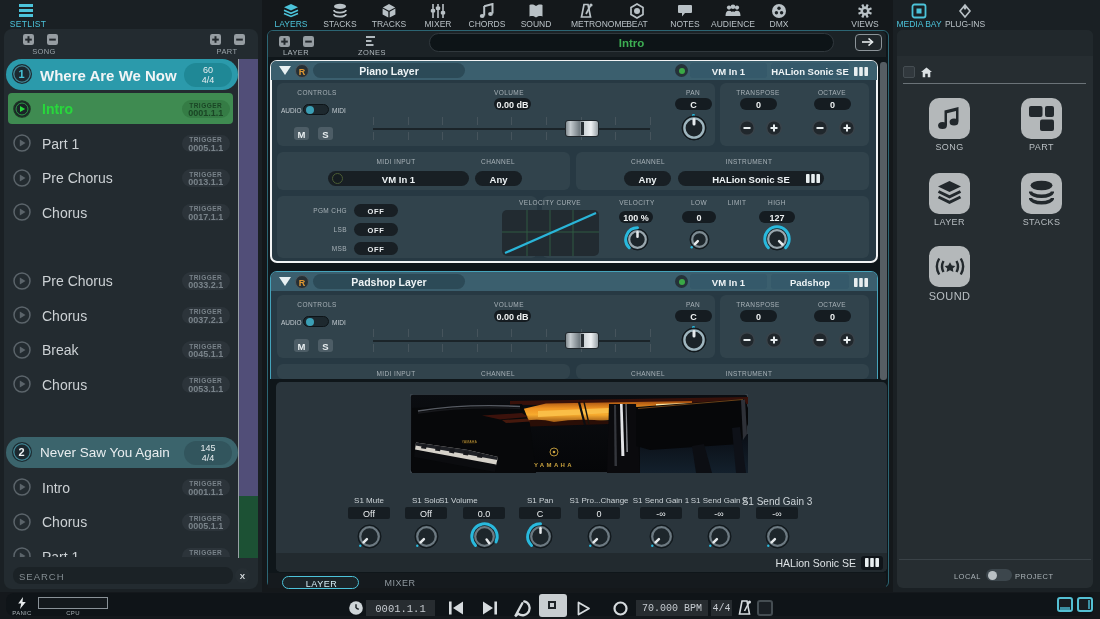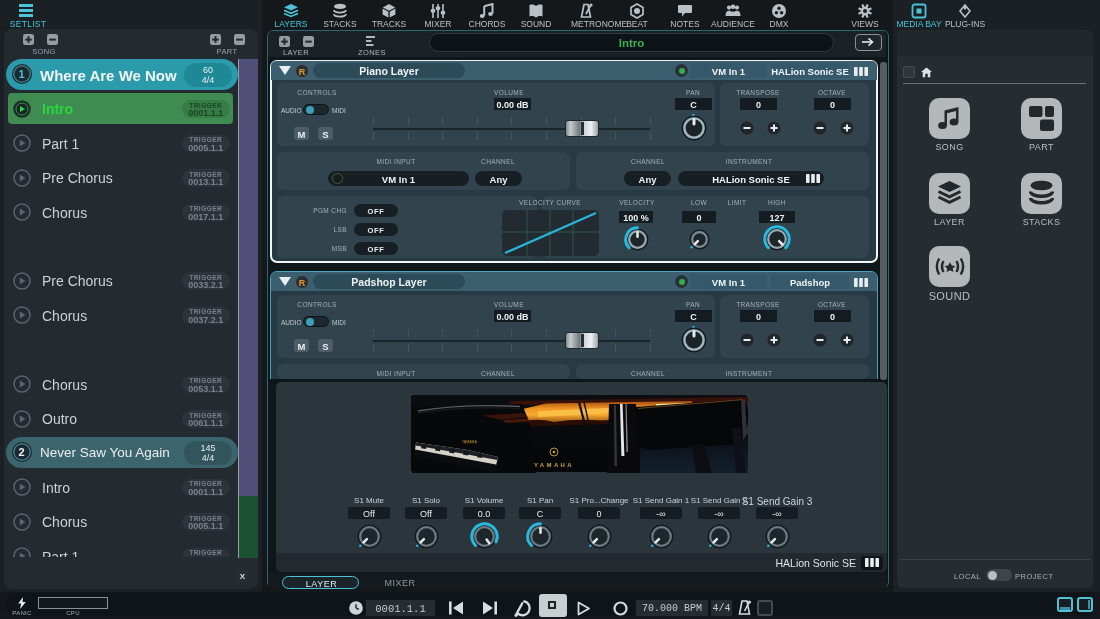--- a/index.html
+++ b/index.html
@@ -1,16 +1,16 @@
 <!DOCTYPE html>
 <html><head><meta charset="utf-8"><style>
 *{margin:0;padding:0;box-sizing:border-box;font-family:"Liberation Sans",sans-serif;}
 html,body{width:1100px;height:619px;overflow:hidden;background:#14181b;}
 #page{position:absolute;left:0;top:0;width:1100px;height:619px;background:#14181b;}
-.vbox{background:#151c21;border-radius:0;color:#eef1f2;font-weight:bold;font-size:9px;text-align:center;}
+.vbox{background:#151c21;border-radius:6px;color:#eef1f2;font-weight:bold;font-size:9px;text-align:center;}
 .sect{background:#31434c;border-radius:6px;}
 .mono{font-family:"Liberation Mono",monospace;}
 </style></head><body>
 <div id="page">
 
 <div style="position:absolute;left:0px;top:0px;width:262px;height:592px;background:#1a2024;">
 <svg style="position:absolute;left:19px;top:4px" width="14" height="13" viewBox="0 0 14 13">
         <rect x="0" y="0" width="14" height="3" fill="#4cc3da"></rect>
         <rect x="0" y="5" width="14" height="3" fill="#4cc3da"></rect>
         <rect x="0" y="10" width="14" height="3" fill="#4cc3da"></rect>
@@ -109,42 +109,42 @@
 <svg style="position:absolute;left:4.5px;top:6.5px" width="18" height="18" viewBox="0 0 18 18">
             <circle cx="9" cy="9" r="8" fill="none" stroke="#5b646a" stroke-width="1.5"></circle>
             <path d="M6.8 5.5 L12.5 9 L6.8 12.5 Z" fill="#5b646a"></path>
           </svg>
 <div style="position:absolute;left:34px;top:8px;width:140px;font-size:14px;color:#ccd1d4;white-space:nowrap;">Chorus</div>
 <div style="position:absolute;left:174px;top:7px;width:47.5px;height:17.5px;background:#2c343a;border-radius:9px;">
 <div style="position:absolute;left:0px;top:1.5px;width:47.5px;font-size:6.5px;font-weight:bold;color:#79838a;text-align:center;letter-spacing:.5px;">TRIGGER</div>
 <div style="position:absolute;left:0px;top:8px;width:47.5px;font-size:9px;font-weight:bold;color:#79838a;text-align:center;">0037.2.1</div>
 </div>
 </div>
+<div style="position:absolute;left:4px;top:277.2px;width:225px;height:31px;">
+<svg style="position:absolute;left:4.5px;top:6.5px" width="18" height="18" viewBox="0 0 18 18">
+            <circle cx="9" cy="9" r="8" fill="none" stroke="#5b646a" stroke-width="1.5"></circle>
+            <path d="M6.8 5.5 L12.5 9 L6.8 12.5 Z" fill="#5b646a"></path>
+          </svg>
+<div style="position:absolute;left:34px;top:8px;width:140px;font-size:14px;color:#ccd1d4;white-space:nowrap;">Break</div>
+<div style="position:absolute;left:174px;top:7px;width:47.5px;height:17.5px;background:#2c343a;border-radius:9px;">
+<div style="position:absolute;left:0px;top:1.5px;width:47.5px;font-size:6.5px;font-weight:bold;color:#79838a;text-align:center;letter-spacing:.5px;">TRIGGER</div>
+<div style="position:absolute;left:0px;top:8px;width:47.5px;font-size:9px;font-weight:bold;color:#79838a;text-align:center;">0045.1.1</div>
+</div>
+</div>
 <div style="position:absolute;left:4px;top:311.59999999999997px;width:225px;height:31px;">
 <svg style="position:absolute;left:4.5px;top:6.5px" width="18" height="18" viewBox="0 0 18 18">
             <circle cx="9" cy="9" r="8" fill="none" stroke="#5b646a" stroke-width="1.5"></circle>
             <path d="M6.8 5.5 L12.5 9 L6.8 12.5 Z" fill="#5b646a"></path>
           </svg>
 <div style="position:absolute;left:34px;top:8px;width:140px;font-size:14px;color:#ccd1d4;white-space:nowrap;">Chorus</div>
 <div style="position:absolute;left:174px;top:7px;width:47.5px;height:17.5px;background:#2c343a;border-radius:9px;">
 <div style="position:absolute;left:0px;top:1.5px;width:47.5px;font-size:6.5px;font-weight:bold;color:#79838a;text-align:center;letter-spacing:.5px;">TRIGGER</div>
 <div style="position:absolute;left:0px;top:8px;width:47.5px;font-size:9px;font-weight:bold;color:#79838a;text-align:center;">0053.1.1</div>
 </div>
 </div>
-<div style="position:absolute;left:4px;top:345.99999999999994px;width:225px;height:31px;">
-<svg style="position:absolute;left:4.5px;top:6.5px" width="18" height="18" viewBox="0 0 18 18">
-            <circle cx="9" cy="9" r="8" fill="none" stroke="#5b646a" stroke-width="1.5"></circle>
-            <path d="M6.8 5.5 L12.5 9 L6.8 12.5 Z" fill="#5b646a"></path>
-          </svg>
-<div style="position:absolute;left:34px;top:8px;width:140px;font-size:14px;color:#ccd1d4;white-space:nowrap;">Outro</div>
-<div style="position:absolute;left:174px;top:7px;width:47.5px;height:17.5px;background:#2c343a;border-radius:9px;">
-<div style="position:absolute;left:0px;top:1.5px;width:47.5px;font-size:6.5px;font-weight:bold;color:#79838a;text-align:center;letter-spacing:.5px;">TRIGGER</div>
-<div style="position:absolute;left:0px;top:8px;width:47.5px;font-size:9px;font-weight:bold;color:#79838a;text-align:center;">0061.1.1</div>
-</div>
-</div>
 <div style="position:absolute;left:2px;top:380.3999999999999px;width:232px;height:31px;background:#3b646c;border-radius:16px;">
 <div style="position:absolute;left:6px;top:5px;width:20px;height:20px;background:#1c2930;border:1.5px solid rgba(28,41,48,.9);border-radius:50%;box-shadow:inset 0 0 0 1.5px rgba(90,200,220,.55);">
 <div style="position:absolute;left:0px;top:3px;width:17px;font-size:11px;font-weight:bold;color:#eef2f4;text-align:center;">2</div>
 </div>
 <div style="position:absolute;left:34px;top:7.5px;width:150px;font-size:13.5px;color:#e8edef;white-space:nowrap;">Never Saw You Again</div>
 <div style="position:absolute;left:178px;top:3.5px;width:48px;height:24px;background:#32555d;border-radius:12px;">
 <div style="position:absolute;left:0px;top:2px;width:48px;font-size:9px;color:#e8eef0;text-align:center;">145</div>
 <div style="position:absolute;left:0px;top:12px;width:48px;font-size:9px;color:#e8eef0;text-align:center;">4/4</div>
 </div>
         </div>
@@ -180,20 +180,23 @@
 <div style="position:absolute;left:0px;top:1.5px;width:47.5px;font-size:6.5px;font-weight:bold;color:#79838a;text-align:center;letter-spacing:.5px;">TRIGGER</div>
 <div style="position:absolute;left:0px;top:8px;width:47.5px;font-size:9px;font-weight:bold;color:#79838a;text-align:center;">0013.1.1</div>
 </div>
 </div>
 </div>
 <div style="position:absolute;left:238px;top:59px;width:1px;height:499px;background:#98a0a5;">
 </div>
 <div style="position:absolute;left:239px;top:59px;width:19px;height:437px;background:#514e78;">
 </div>
 <div style="position:absolute;left:239px;top:496px;width:19px;height:62px;background:#1c5134;">
+</div>
+<div style="position:absolute;left:13px;top:567px;width:220px;height:17px;background:#1b2226;border-radius:8px;">
+<div style="position:absolute;left:6px;top:4px;width:100px;font-size:9.5px;color:#848d92;letter-spacing:1px;">SEARCH</div>
 </div>
 <div style="position:absolute;left:235px;top:568px;width:15px;height:15px;background:#262e33;border-radius:50%;">
 <div style="position:absolute;left:0px;top:3.5px;width:15px;font-size:8px;color:#d6dbde;text-align:center;font-weight:bold;">X</div>
 </div>
 </div>
 <svg style="position:absolute;left:283px;top:3px" width="16" height="16" viewBox="0 0 16 16">
       <path d="M8 1 L15 4.2 L8 7.4 L1 4.2 Z" fill="#4cc3da"></path>
       <path d="M1 7.2 L8 10.3 L15 7.2" fill="none" stroke="#4cc3da" stroke-width="1.6"></path>
       <path d="M1 10.4 L8 13.5 L15 10.4" fill="none" stroke="#4cc3da" stroke-width="1.6"></path>
     </svg>
@@ -712,21 +715,21 @@
 <div style="position:absolute;left:381px;top:496px;width:90px;font-size:8px;color:#ccd3d7;text-align:center;white-space:nowrap;">S1 Solo</div>
 <div style="position:absolute;left:405px;top:507px;width:42px;height:12px;background:#161d22;border-radius:2px;">
 <div style="position:absolute;left:0px;top:2px;width:42px;font-size:9px;color:#e9edef;text-align:center;">Off</div>
 </div>
 <svg style="position:absolute;left:409.5px;top:519.5px" width="33" height="33" viewBox="0 0 33 33">
       <circle cx="16.5" cy="16.5" r="11.5" fill="#1d262b" stroke="#10171b" stroke-width="1"></circle>
       <circle cx="16.5" cy="16.5" r="9.3" fill="none" stroke="#6d7a82" stroke-width="2.2"></circle>
       <circle cx="7.3" cy="25.7" r="1.2" fill="#29b9dd"></circle>
       <line x1="13.9" y1="19.1" x2="10.6" y2="22.4" stroke="#e6eaec" stroke-width="2.5" stroke-linecap="round"></line>
     </svg>
-<div style="position:absolute;left:439px;top:496px;width:90px;font-size:8px;color:#ccd3d7;text-align:center;white-space:nowrap;">S1 Volume</div>
+<div style="position:absolute;left:439px;top:496px;width:90px;font-size:8px;color:#ccd3d7;white-space:nowrap;">S1 Volume</div>
 <div style="position:absolute;left:463px;top:507px;width:42px;height:12px;background:#161d22;border-radius:2px;">
 <div style="position:absolute;left:0px;top:2px;width:42px;font-size:9px;color:#e9edef;text-align:center;">0.0</div>
 </div>
 <svg style="position:absolute;left:467.5px;top:519.5px" width="33" height="33" viewBox="0 0 33 33">
       <circle cx="16.5" cy="16.5" r="11.5" fill="#1d262b" stroke="#10171b" stroke-width="1"></circle>
       <circle cx="16.5" cy="16.5" r="9.3" fill="none" stroke="#6d7a82" stroke-width="2.2"></circle>
       <path d="M 7.52 25.48 A 12.7 12.7 0 1 1 28.01 21.87" fill="none" stroke="#29b9dd" stroke-width="3.0" stroke-linecap="round"></path>
       <line x1="18.6" y1="19.6" x2="21.3" y2="23.3" stroke="#e6eaec" stroke-width="2.5" stroke-linecap="round"></line>
     </svg>
 <div style="position:absolute;left:495px;top:496px;width:90px;font-size:8px;color:#ccd3d7;text-align:center;white-space:nowrap;">S1 Pan</div>

